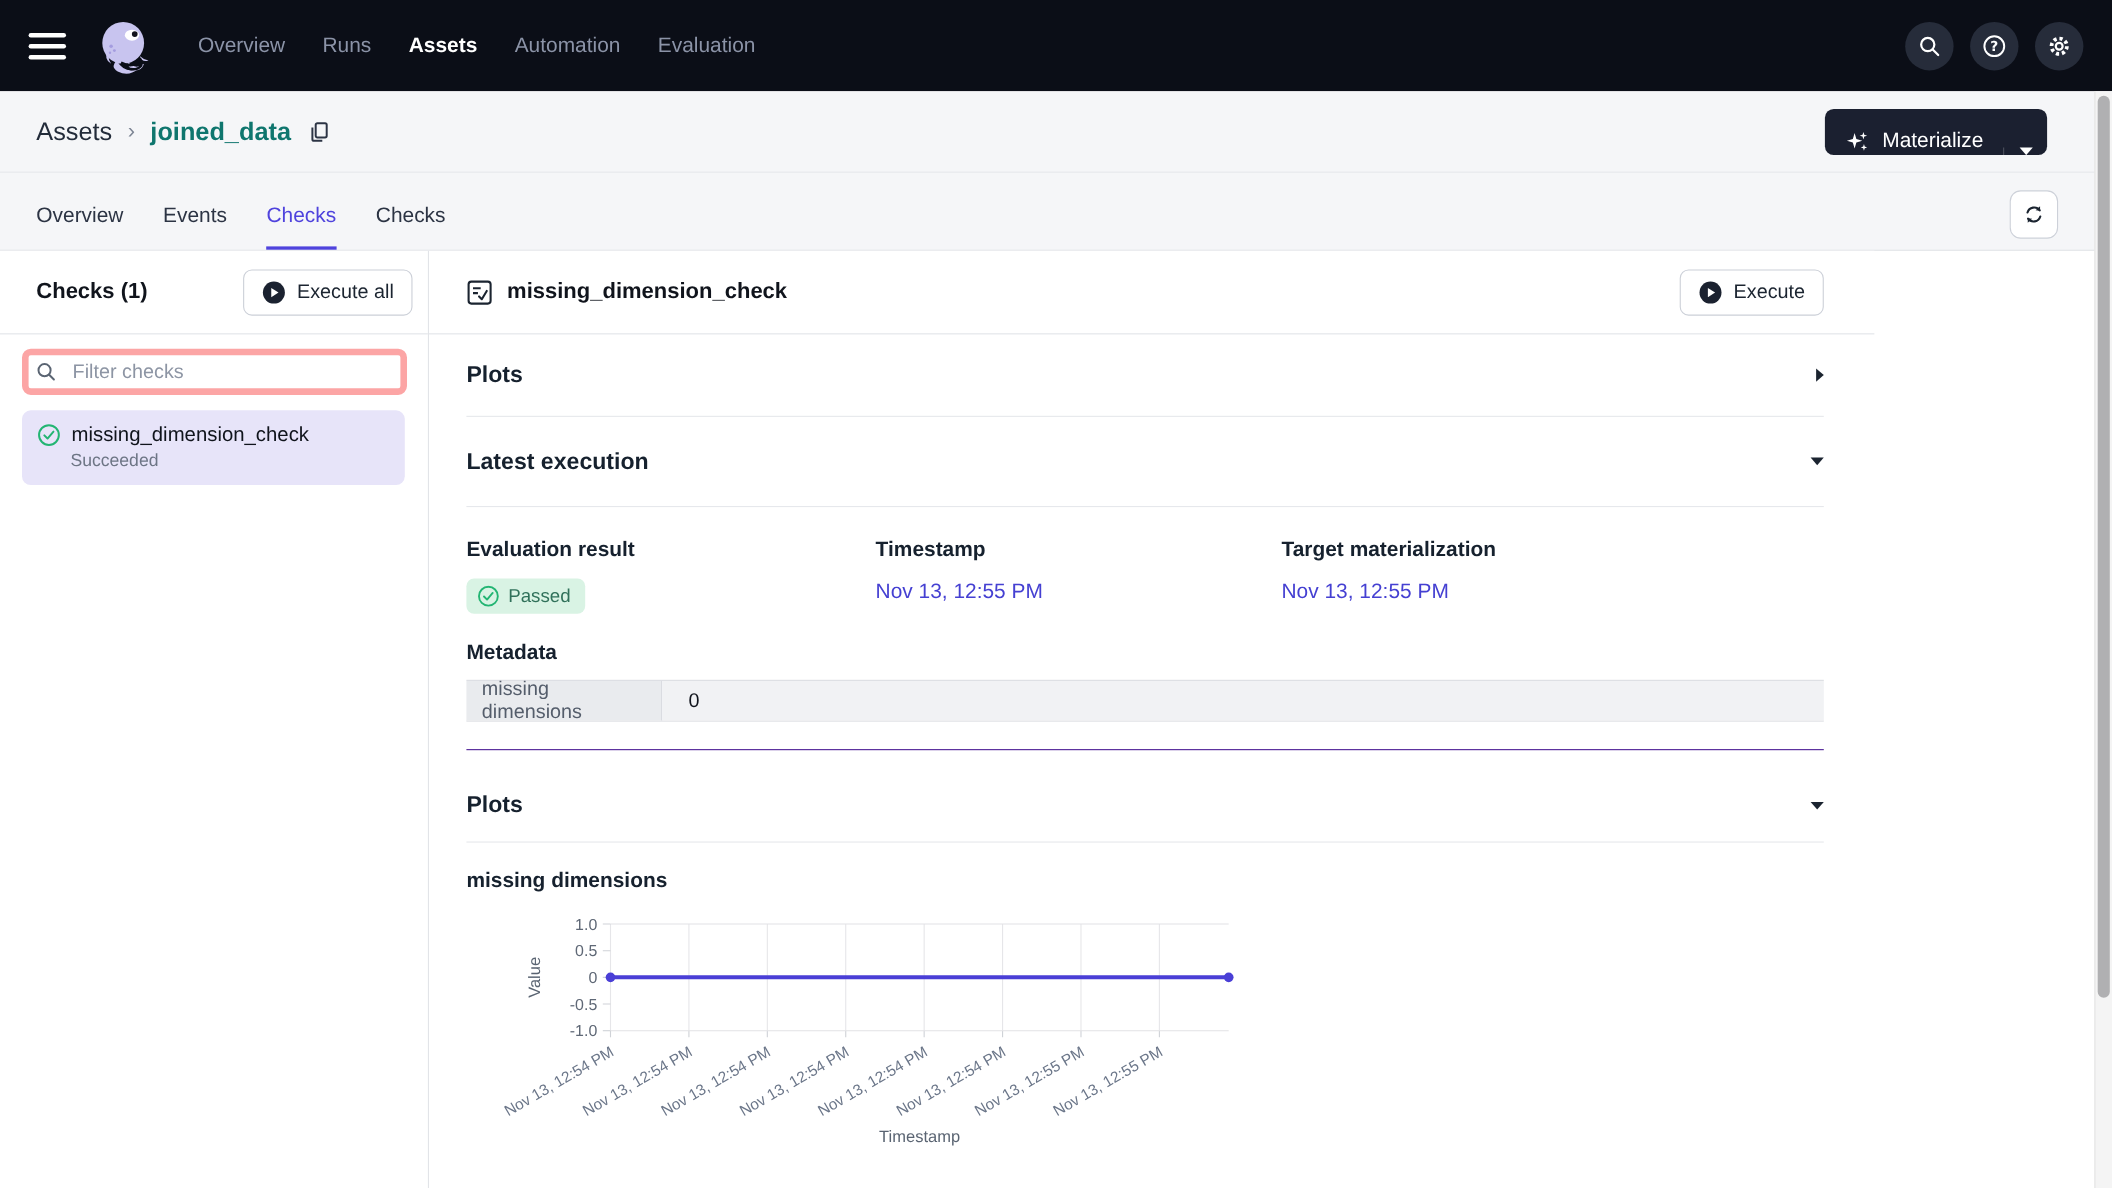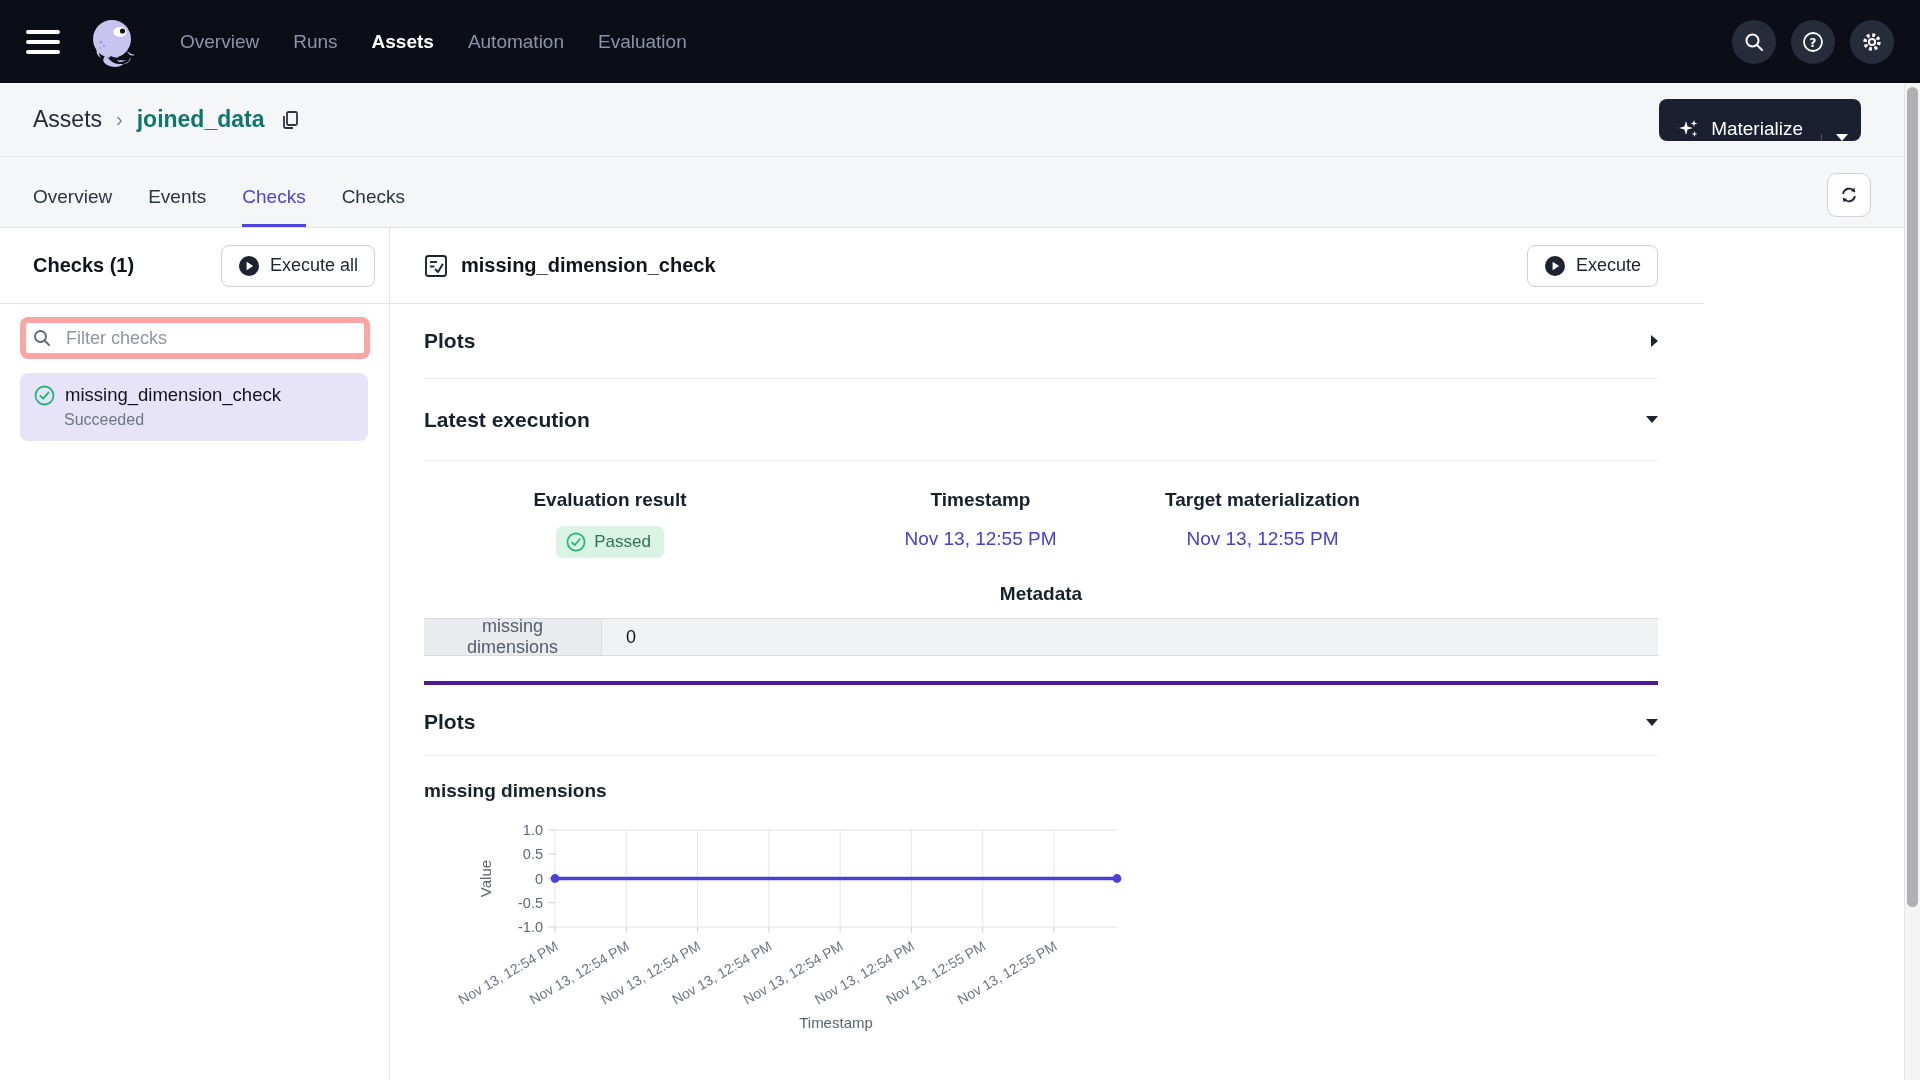--- a/index.html
+++ b/index.html
@@ -79,21 +79,21 @@
     margin:0 46px 0 34px; border-bottom:1px solid #e6e8ec; cursor:pointer; }
   .section-headrow.h-about { height:75px; }
   .section-headrow.h-latest { height:82px; }
   .section-headrow.h-plots { height:67px; }
   .section-title { font-size:21px; font-weight:700; color:#16212e; }
   .chev-right { width:0; height:0; border-top:6px solid transparent; border-bottom:6px solid transparent;
     border-left:7px solid #1b2430; }
   .chev-down { width:0; height:0; border-left:6px solid transparent; border-right:6px solid transparent;
     border-top:7px solid #1b2430; }
 
-  .latest-body { margin:0 46px 4px 34px; padding:28px 0 25px 0; border-bottom:4px solid #4c1d95;text-align:center; }
+  .latest-body { margin:0 46px 17px 34px; padding:28px 0 25px 0; border-bottom:1px solid #4c1d95; }
   .result-cols { display:flex; }
   .col-eval { width:372px; } .col-ts { width:369px; }
   .col-label { font-size:19px; font-weight:700; color:#16212e; }
   .passed-badge { margin-top:15px; display:inline-flex; align-items:center; gap:8px;
     background:#d9f3e4; border-radius:7px; padding:6px 13px 6px 10px;
     font-size:17px; color:#30715a; }
   .ts-link { margin-top:17px; font-size:19px; color:#4540d2; cursor:pointer; }
   .meta-label { margin-top:25px; font-size:19px; font-weight:700; color:#16212e; }
   .meta-table { margin-top:13px; display:flex; border-top:1px solid #d9dbdf; border-bottom:1px solid #d9dbdf; height:38px; }
   .meta-key { width:178px; background:#e9ebee; color:#545d6b; font-size:18px;

